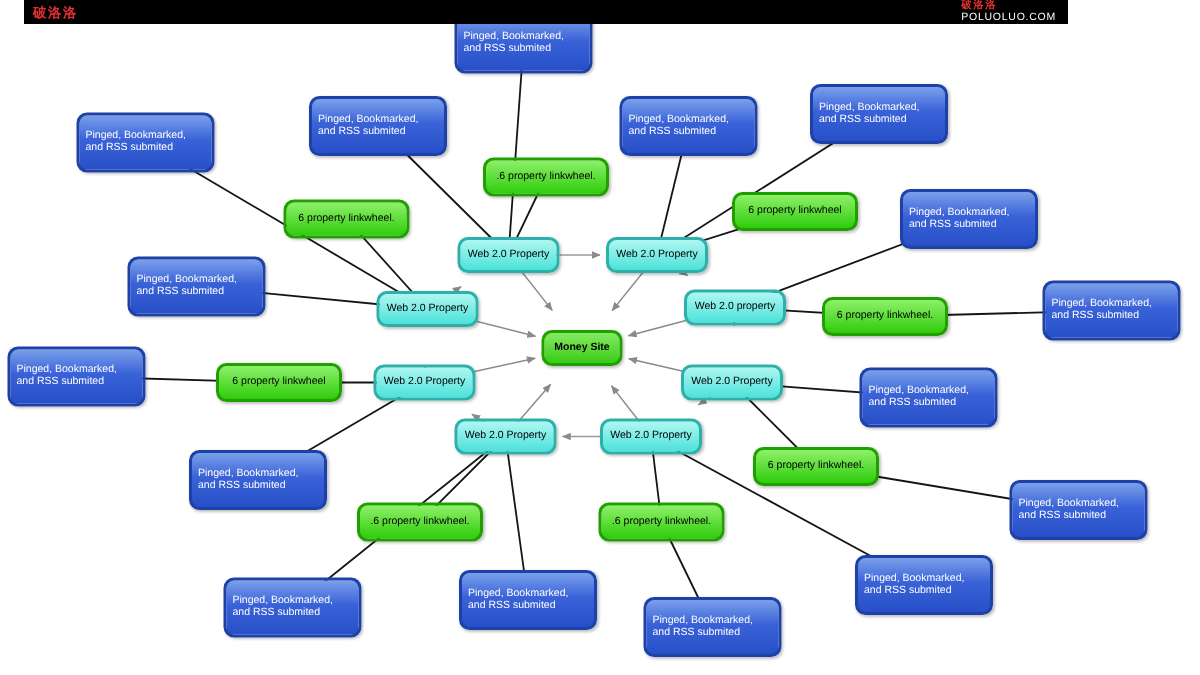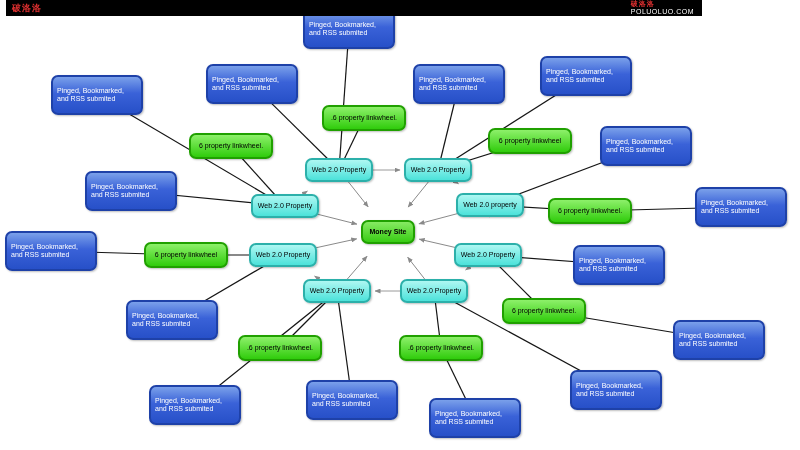--- a/index.html
+++ b/index.html
@@ -2,21 +2,21 @@
 <html><head>
 <meta charset="utf-8">
 <style>
   html,body{margin:0;padding:0;}
   body{
     width:800px;height:450px;position:relative;overflow:hidden;
     background:#ffffff;
     font-family:"Liberation Sans", sans-serif;
   }
   .header{
-    position:absolute;top:0;left:6px;width:696px;height:16px;
+    position:absolute;top:0;left:16px;width:696px;height:16px;
     background:#000;z-index:10;
   }
   .wm-left{
     position:absolute;left:6px;top:2px;
     color:#e03030;font-size:9px;font-weight:bold;letter-spacing:1px;
   }
   .wm-right{
     position:absolute;right:8px;top:0px;text-align:left;line-height:8px;
   }
   .wm-right .cn{display:block;color:#e03030;font-size:7px;font-weight:bold;letter-spacing:1px;}

